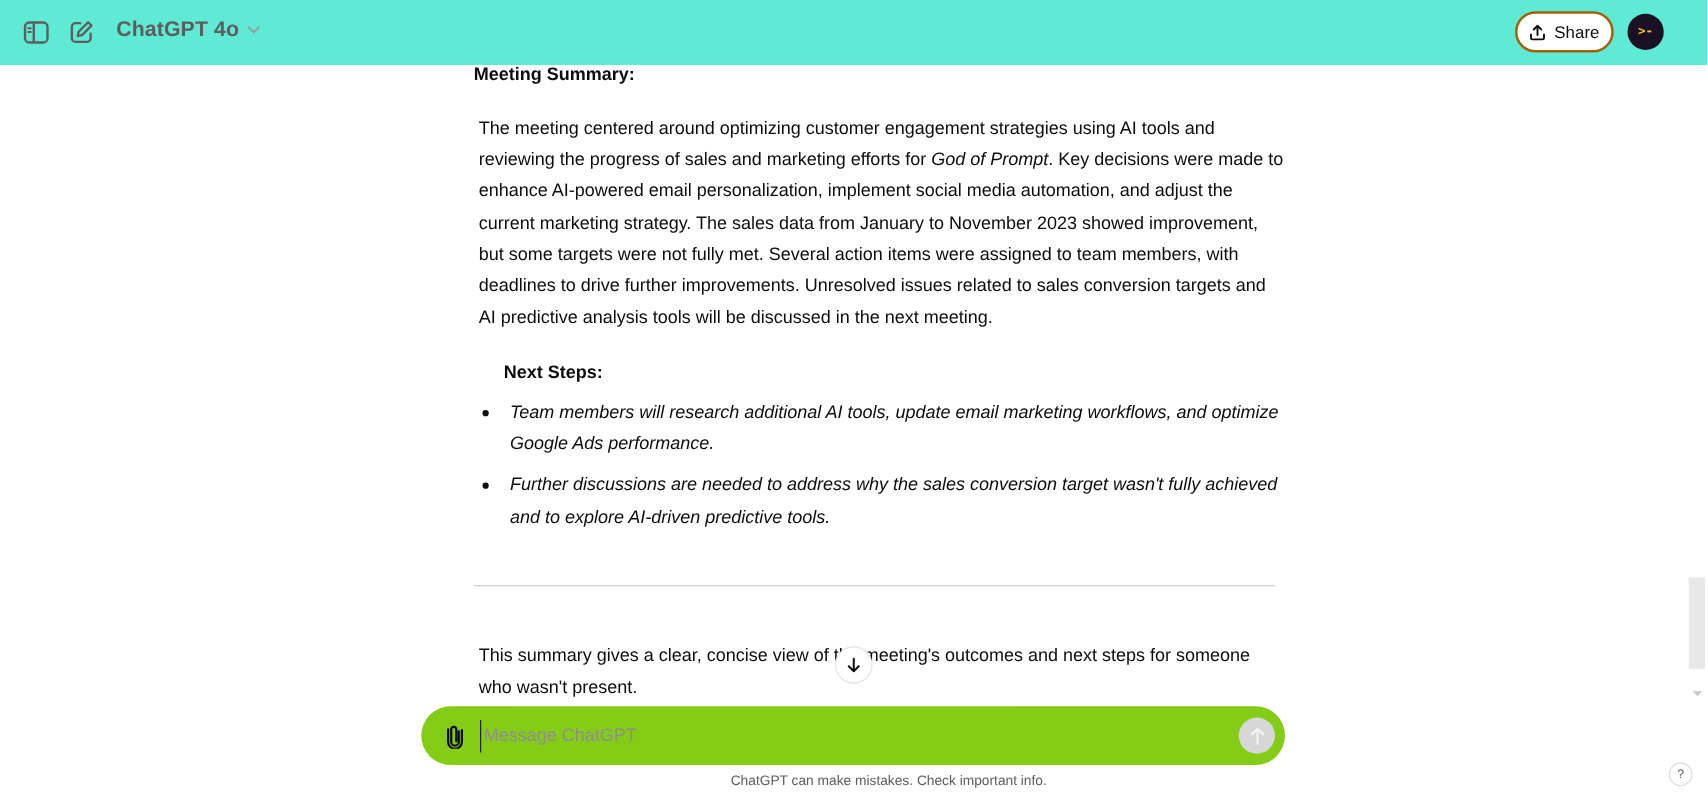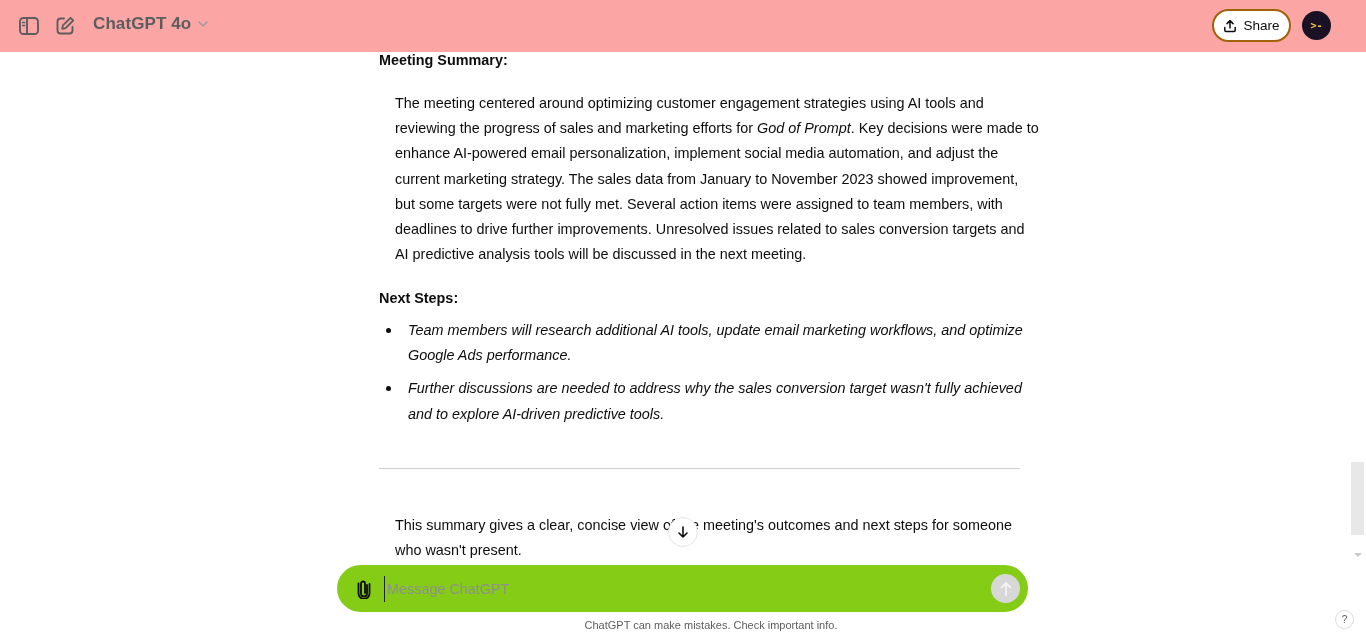--- a/index.html
+++ b/index.html
@@ -1,28 +1,28 @@
 <!DOCTYPE html>
 <html><head>
 <meta charset="utf-8">
 <style>
   * { box-sizing: border-box; margin: 0; padding: 0; }
   html, body { width: 1366px; height: 641px; overflow: hidden; background: #ffffff; }
   body { font-family: "Liberation Sans", "DejaVu Sans", sans-serif; color: #0d0d0d; position: relative; }
 
-  .header { position: absolute; top: 0; left: 0; width: 1366px; height: 52px; display: flex; align-items: center; background: #fca5a5; z-index: 5; }
+  .header { position: absolute; top: 0; left: 0; width: 1366px; height: 52px; display: flex; align-items: center; background: #5eead4; z-index: 5; }
   .hdr-btn { position: absolute; top: 13px; width: 26px; height: 26px; display: flex; align-items: center; justify-content: center; cursor: pointer; }
   .model-switch { position: absolute; left: 93px; top: 14px; display: flex; align-items: center; gap: 6px; cursor: pointer; }
   .model-name { font-size: 17px; color: #5d5d5d; font-weight: 600; letter-spacing: 0.1px; }
   .share-btn { position: absolute; left: 1212px; top: 9px; width: 79px; height: 33px; border: 2px solid #a16207; border-radius: 17px; display: flex; align-items: center; justify-content: center; gap: 6px; font-size: 13.5px; color: #0d0d0d; cursor: pointer; background: #fff; }
   .avatar { position: absolute; left: 1302px; top: 11px; width: 29px; height: 29px; border-radius: 50%; background: #1a1224; display: flex; align-items: center; justify-content: center; color: #f2c230; font-family: "DejaVu Sans Mono", monospace; font-weight: bold; font-size: 10px; cursor: pointer; }
 
   .content { position: absolute; left: 379px; top: 0; width: 645px; font-size: 14.4px; line-height: 25.2px; color: #0d0d0d; }
   .h-bold { font-weight: bold; position: absolute; left: 0; }
-  .para { position: absolute; left: 16px; width: 645px; }
+  .para { position: absolute; left: 4px; width: 645px; }
   .para em { font-style: italic; }
   ul.steps { position: absolute; left: 0; top: 318px; width: 645px; list-style: none; }
   ul.steps li { position: relative; padding-left: 29px; margin-bottom: 8px; font-style: italic; }
   ul.steps li::before { content: ""; position: absolute; left: 7px; top: 10px; width: 5px; height: 5px; border-radius: 50%; background: #0d0d0d; }
   .divider { position: absolute; left: 0; top: 468px; width: 641px; height: 1px; background: #cfcfcf; }
 
   .scroll-down { position: absolute; left: 668px; top: 517px; width: 30px; height: 30px; border-radius: 50%; border: 1px solid #e5e5e5; background: #fff; display: flex; align-items: center; justify-content: center; z-index: 6; cursor: pointer; }
 
   .composer { position: absolute; left: 337px; top: 565px; width: 691px; height: 47px; background: #84cc16; border-radius: 24px; z-index: 6; }
   .attach { position: absolute; left: 17px; top: 13px; width: 20px; height: 22px; display: flex; align-items: center; justify-content: center; cursor: pointer; }
@@ -71,21 +71,21 @@
   <div class="avatar">
     <span>&gt;-</span>
   </div>
 </div>
 
 <div class="scroll-arrow-up"></div>
 
 <div class="content">
   <div class="h-bold" style="top:48px;">Meeting Summary:</div>
   <div class="para" style="top:91px;"><span>The meeting centered around optimizing customer engagement strategies using AI tools and reviewing the progress of sales and marketing efforts for </span><em>God of Prompt</em><span>. Key decisions were made to enhance AI-powered email personalization, implement social media automation, and adjust the current marketing strategy. The sales data from January to November 2023 showed improvement, but some targets were not fully met. Several action items were assigned to team members, with deadlines to drive further improvements. Unresolved issues related to sales conversion targets and AI predictive analysis tools will be discussed in the next meeting.</span></div>
-  <div class="h-bold" style="top:286px;">Next Steps:</div>
+  <div class="h-bold" style="top:286px;margin-left:24px;">Next Steps:</div>
   <ul class="steps">
     <li>Team members will research additional AI tools, update email marketing workflows, and optimize Google Ads performance.</li>
     <li>Further discussions are needed to address why the sales conversion target wasn't fully achieved and to explore AI-driven predictive tools.</li>
   </ul>
   <div class="divider"></div>
   <div class="para" style="top:513px;">This summary gives a clear, concise view of the meeting's outcomes and next steps for someone who wasn't present.</div>
 </div>
 
 <div class="scroll-down">
   <svg width="14" height="14" viewBox="0 0 14 14">

